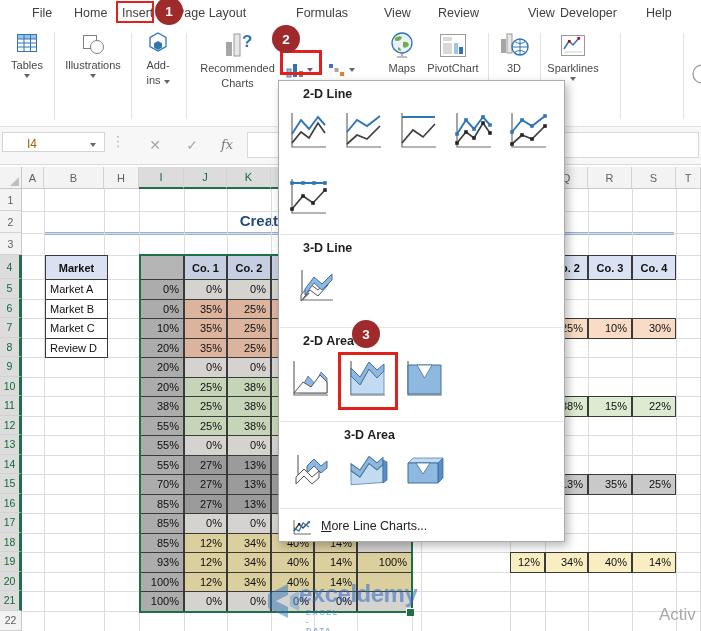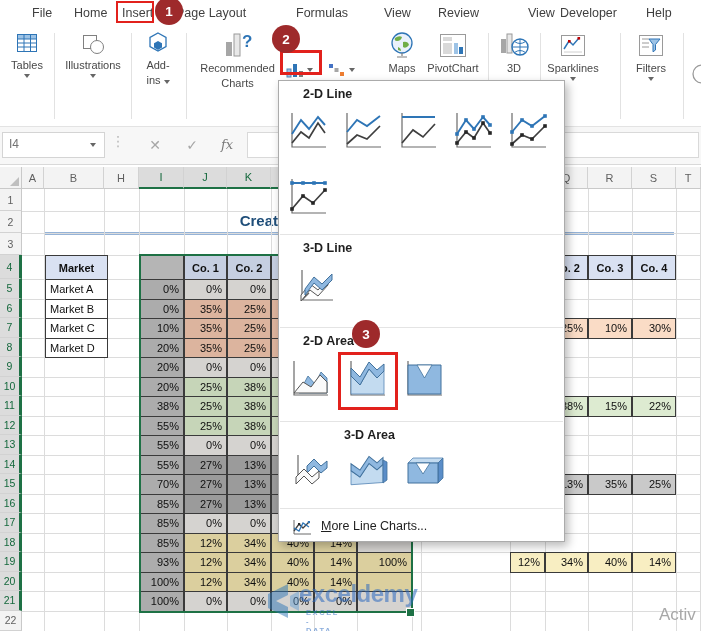--- a/index.html
+++ b/index.html
@@ -7,21 +7,21 @@
        font-family:"Liberation Sans",sans-serif;-webkit-font-smoothing:antialiased}
   .tabbar{position:absolute;left:0;top:0;width:701px;height:28px;background:#fff;z-index:3}
   .tab{position:absolute;top:6px;font-size:12.5px;color:#3f3f3f;white-space:nowrap}
   .ribbon{position:absolute;left:0;top:28px;width:701px;height:98px;background:#fff;border-bottom:1px solid #E3E3E3;z-index:3}
   .rbtn{position:absolute;top:2px;display:flex;flex-direction:column;align-items:center;gap:2px;font-size:11px;color:#484848;text-align:center;line-height:13px}
   .rdiv{position:absolute;top:5px;width:1px;height:86px;background:#E2E2E2}
   .car{width:0;height:0;border-left:3.5px solid transparent;border-right:3.5px solid transparent;border-top:4px solid #666;display:inline-block}
   .mini{position:absolute;width:40px;height:21px;display:flex;align-items:center;gap:3px;padding-left:3px;box-sizing:border-box}
   .mini.pressed{background:#D5D5D5}
   .fbar{position:absolute;left:0;top:126px;width:701px;height:39px;background:#F7F7F7;border-bottom:1px solid #D9D9D9;z-index:2;box-sizing:border-box}
-  .namebox{position:absolute;left:2px;top:6px;width:103px;height:26px;background:#fff;border:1px solid #D4D4D4;font-size:12px;color:#737373;padding:4px 6px;box-sizing:border-box}
+  .namebox{position:absolute;left:2px;top:6px;width:103px;height:20px;background:#fff;border:1px solid #D4D4D4;font-size:12px;color:#a16207;padding:4px 24px;box-sizing:border-box}
   .nbcar{position:absolute;left:90px;top:17px}
   .dots{position:absolute;left:111px;top:7px;font-size:14px;color:#B8B8B8}
   .fxbtn{position:absolute;top:6px;height:26px;line-height:26px;font-size:14px;color:#A6A6A6;text-align:center;width:22px}
   .fx{font-family:"DejaVu Serif",serif;font-style:italic;color:#7A7A7A;font-size:13px}
   .finput{position:absolute;left:247px;top:6px;width:452px;height:26px;background:#fff;border:1px solid #D9D9D9;box-sizing:border-box}
   .sheet{position:absolute;left:0;top:0;width:701px;height:631px;z-index:1}
   .ch{position:absolute;top:167px;height:22px;background:#F3F3F3;border-right:1px solid #D2D2D2;border-bottom:1px solid #C9C9C9;font-size:11px;color:#5F5F5F;display:flex;align-items:center;justify-content:center;box-sizing:border-box}
   .ch.sel{background:#DCDCDC;color:#14683C;border-bottom:2px solid #1E7145}
   .corner{position:absolute;left:0;top:167px;width:22px;height:22px;background:#F3F3F3;border-right:1px solid #C9C9C9;border-bottom:1px solid #C9C9C9;box-sizing:border-box}
   .corner:after{content:"";position:absolute;right:2px;bottom:2px;width:0;height:0;border-left:9px solid transparent;border-bottom:9px solid #BFBFBF}
@@ -140,21 +140,21 @@
     <div class="gl" style="left: 22px; top: 513px; width: 679px; height: 1px;"></div>
     <div class="gl" style="left: 22px; top: 532.5px; width: 679px; height: 1px;"></div>
     <div class="gl" style="left: 22px; top: 552px; width: 679px; height: 1px;"></div>
     <div class="gl" style="left: 22px; top: 571.5px; width: 679px; height: 1px;"></div>
     <div class="gl" style="left: 22px; top: 591px; width: 679px; height: 1px;"></div>
     <div class="gl" style="left: 22px; top: 610.5px; width: 679px; height: 1px;"></div>
     <div class="cell ctr" style="left: 45px; top: 255px; width: 63px; height: 25px; background: rgb(217, 225, 242);">Market</div>
     <div class="cell " style="left: 45px; top: 279px; width: 63px; height: 20.5px; background: rgb(255, 255, 255);">Market A</div>
     <div class="cell " style="left: 45px; top: 298.5px; width: 63px; height: 20.5px; background: rgb(255, 255, 255);">Market B</div>
     <div class="cell " style="left: 45px; top: 318px; width: 63px; height: 20.5px; background: rgb(255, 255, 255);">Market C</div>
-    <div class="cell " style="left: 45px; top: 337.5px; width: 63px; height: 20.5px; background: rgb(255, 255, 255);">Market D</div>
+    <div class="cell " style="left: 45px; top: 337.5px; width: 63px; height: 20.5px; background: rgb(255, 255, 255);">Review D</div>
     <div class="cell ctr" style="left: 139px; top: 255px; width: 45px; height: 25px; background: rgb(181, 181, 181);"></div>
     <div class="cell ctr" style="left: 184px; top: 255px; width: 43px; height: 25px; background: rgb(198, 207, 225);">Co. 1</div>
     <div class="cell ctr" style="left: 227px; top: 255px; width: 44px; height: 25px; background: rgb(198, 207, 225);">Co. 2</div>
     <div class="cell ctr" style="left: 271px; top: 255px; width: 43px; height: 25px; background: rgb(198, 207, 225);">Co. 3</div>
     <div class="cell ctr" style="left: 314px; top: 255px; width: 43px; height: 25px; background: rgb(198, 207, 225);"></div>
     <div class="cell ctr" style="left: 357px; top: 255px; width: 55px; height: 25px; background: rgb(198, 207, 225);"></div>
     <div class="cell num" style="left: 139px; top: 279px; width: 45px; height: 20.5px; background: rgb(172, 172, 172);">0%</div>
     <div class="cell num" style="left: 184px; top: 279px; width: 43px; height: 20.5px; background: rgb(213, 211, 208);">0%</div>
     <div class="cell num" style="left: 227px; top: 279px; width: 44px; height: 20.5px; background: rgb(213, 211, 208);">0%</div>
     <div class="cell num" style="left: 271px; top: 279px; width: 43px; height: 20.5px; background: rgb(213, 211, 208);"></div>
@@ -430,29 +430,20 @@
       <rect x="3.5" y="5.5" width="23" height="20" fill="#fff" stroke="#9a9a9a"></rect>
       <polyline points="6,19 11,11 15,15 21,8" fill="none" stroke="#2e75b6" stroke-width="1.5"></polyline>
       <rect x="10" y="10" width="2.6" height="2.6" fill="#c00000"></rect>
         <rect x="19.5" y="7" width="2.6" height="2.6" fill="#c00000"></rect>
       <path d="M6 22 h18" stroke="#d0d0d0" fill="none"></path>
     </svg>
     <span>Sparklines</span>
     <span class="car"></span>
   </div>
   <div class="rdiv" style="left:620px"></div>
-  <div class="rbtn" style="left:626px;width:50px">
-    <svg width="30" height="30" viewBox="0 0 30 30">
-      <rect x="3.5" y="5.5" width="23" height="20" fill="#fff" stroke="#9a9a9a"></rect>
-      <path d="M6 9 h7 M6 13 h7 M6 17 h7" stroke="#9a9a9a" fill="none"></path>
-      <path d="M13 9 h11 l-4.5 5.5 v5.5 l-2.5 1.8 v-7.3 Z" fill="#9dc3e6" stroke="#2e75b6"></path>
-    </svg>
-    <span>Filters</span>
-    <span class="car"></span>
-  </div>
   <div class="rdiv" style="left:683px"></div>
   <svg style="position:absolute;left:690px;top:34px" width="16" height="24">
       <circle cx="12" cy="12" r="9" fill="none" stroke="#9a9a9a" stroke-width="1.3"></circle>
     </svg>
 </div>
 
 <div class="fbar">
   <div class="namebox">I4</div>
   <span class="car nbcar"></span>
   <div class="dots">⋮</div>

